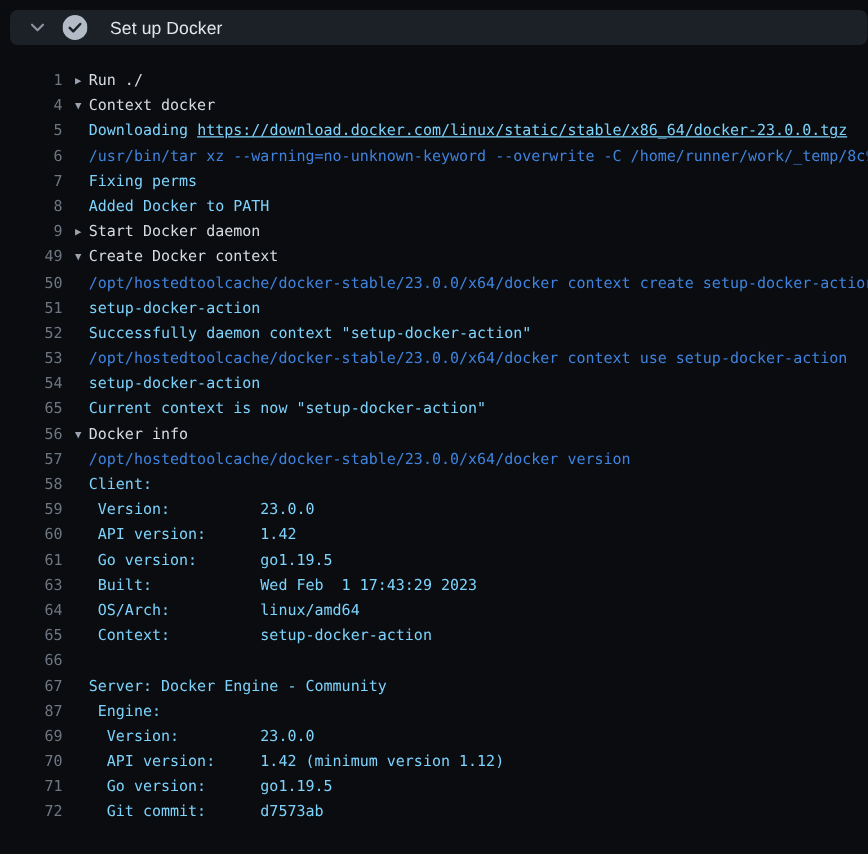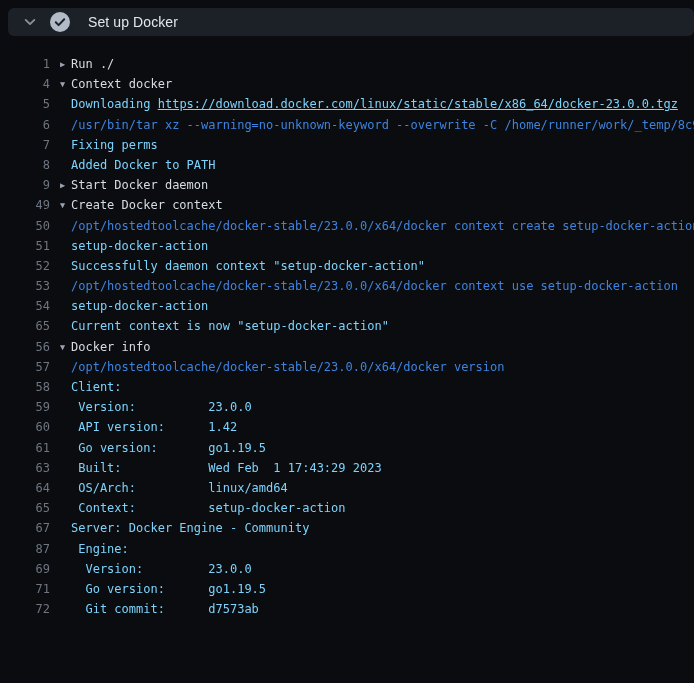--- a/index.html
+++ b/index.html
@@ -119,18 +119,20 @@
     <div class="line child"><span class="num">65</span><span class="content"><span class="txt">Current context is now "setup-docker-action"</span></span></div>
     <div class="line group"><span class="num">56</span><span class="content"><span class="tri">▼</span><span class="gtext">Docker info</span></span></div>
     <div class="line child"><span class="num">57</span><span class="content"><span class="cmd">/opt/hostedtoolcache/docker-stable/23.0.0/x64/docker version</span></span></div>
     <div class="line child"><span class="num">58</span><span class="content"><span class="txt">Client:</span></span></div>
     <div class="line child"><span class="num">59</span><span class="content"><span class="txt"> Version:          23.0.0</span></span></div>
     <div class="line child"><span class="num">60</span><span class="content"><span class="txt"> API version:      1.42</span></span></div>
     <div class="line child"><span class="num">61</span><span class="content"><span class="txt"> Go version:       go1.19.5</span></span></div>
     <div class="line child"><span class="num">63</span><span class="content"><span class="txt"> Built:            Wed Feb  1 17:43:29 2023</span></span></div>
     <div class="line child"><span class="num">64</span><span class="content"><span class="txt"> OS/Arch:          linux/amd64</span></span></div>
     <div class="line child"><span class="num">65</span><span class="content"><span class="txt"> Context:          setup-docker-action</span></span></div>
+    <div class="line child"><span class="num">66</span><span class="content"><span class="txt"></span></span></div>
     <div class="line child"><span class="num">67</span><span class="content"><span class="txt">Server: Docker Engine - Community</span></span></div>
     <div class="line child"><span class="num">87</span><span class="content"><span class="txt"> Engine:</span></span></div>
     <div class="line child"><span class="num">69</span><span class="content"><span class="txt">  Version:         23.0.0</span></span></div>
+    <div class="line child"><span class="num">70</span><span class="content"><span class="txt">  API version:     1.42 (minimum version 1.12)</span></span></div>
     <div class="line child"><span class="num">71</span><span class="content"><span class="txt">  Go version:      go1.19.5</span></span></div>
     <div class="line child"><span class="num">72</span><span class="content"><span class="txt">  Git commit:      d7573ab</span></span></div>
   </div>
 
 </body></html>

